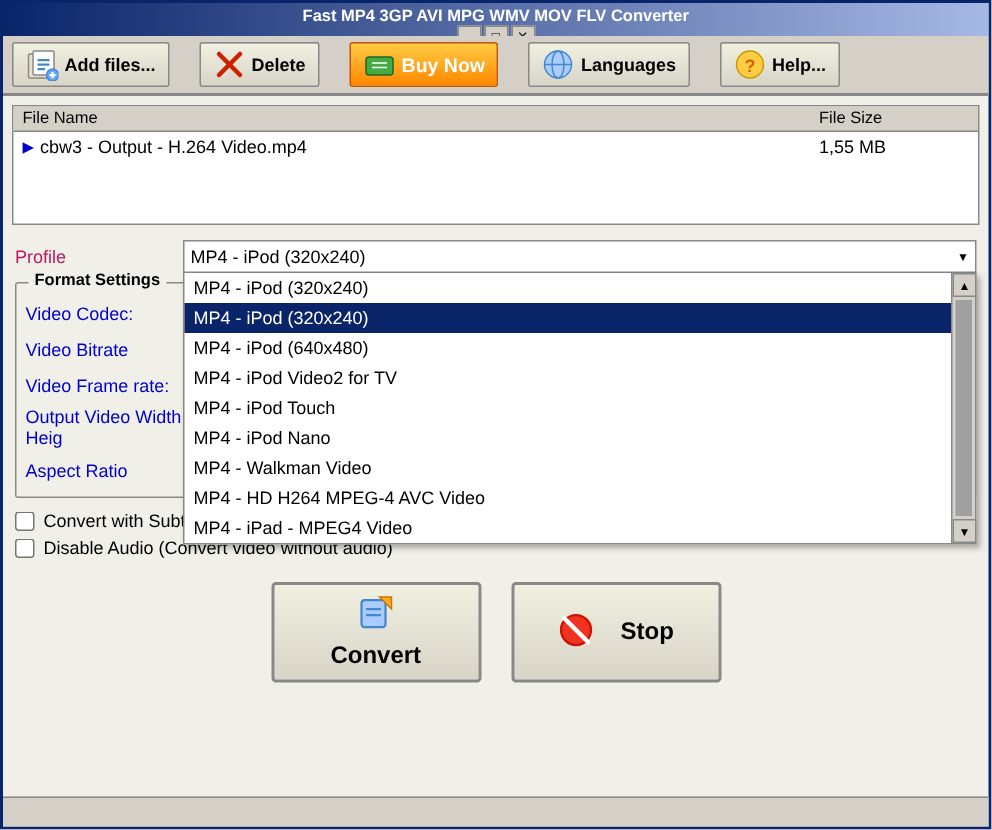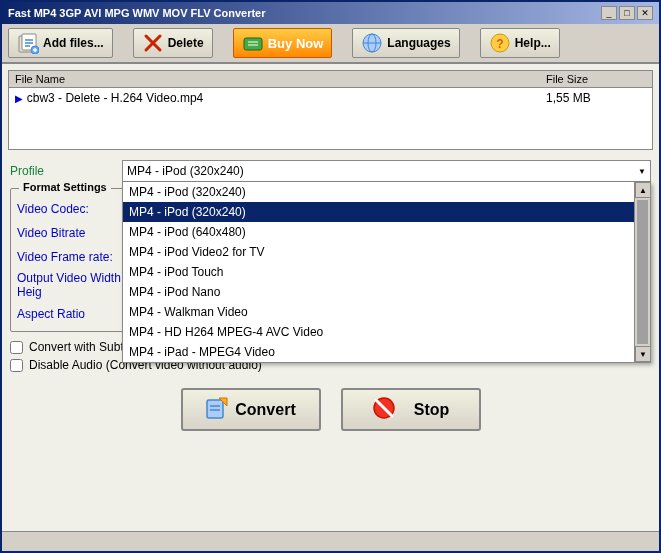--- a/index.html
+++ b/index.html
@@ -21,20 +21,21 @@
     }
 
     .title-bar {
       background: linear-gradient(to right, #0a246a, #a6b8e4);
       color: white;
       padding: 3px 6px;
       display: flex;
       align-items: center;
       justify-content: space-between;
       height: 22px;
+      flex-direction: column;
     }
 
     .title-bar-text {
       font-size: 11px;
       font-weight: bold;
     }
 
     .title-bar-buttons {
       display: flex;
       gap: 2px;
@@ -168,21 +169,21 @@
       font-size: 12px;
     }
 
     .profile-row {
       display: flex;
       align-items: center;
       gap: 6px;
     }
 
     .profile-label {
-      color: #15803d;
+      color: #be185d;
       width: 90px;
       font-size: 12px;
     }
 
     .profile-select-container {
       flex: 1;
       position: relative;
       margin-left: 16px;
     }
 
@@ -344,20 +345,21 @@
       gap: 6px;
       padding: 6px 20px;
       background: linear-gradient(to bottom, #f0f0e0, #d8d4c8);
       border: 2px solid #888;
       border-radius: 3px;
       cursor: pointer;
       font-size: 16px;
       font-weight: bold;
       min-width: 140px;
       justify-content: center;
+      flex-direction: column;
     }
 
     .stop-btn {
       display: flex;
       align-items: center;
       gap: 18px;
       padding: 6px 20px;
       background: linear-gradient(to bottom, #f0f0e0, #d8d4c8);
       border: 2px solid #888;
       border-radius: 3px;
@@ -450,21 +452,21 @@
     </button>
   </div>
 
   <div class="file-list-area">
     <div class="file-list-header">
       <span class="file-list-header-name">File Name</span>
       <span class="file-list-header-size">File Size</span>
     </div>
     <div class="file-list-row">
       <span class="file-arrow">▶</span>
-      <span class="file-name">cbw3 - Delete - H.264 Video.mp4</span>
+      <span class="file-name">cbw3 - Output - H.264 Video.mp4</span>
       <span class="file-size">1,55 MB</span>
     </div>
   </div>
 
   <div class="main-content">
 
     <div class="profile-row">
       <span class="profile-label">Profile</span>
       <div class="profile-select-container">
         <div style="display:flex;border:1px solid #888;background:white;height:22px;align-items:center;padding:0 4px;cursor:pointer;">

